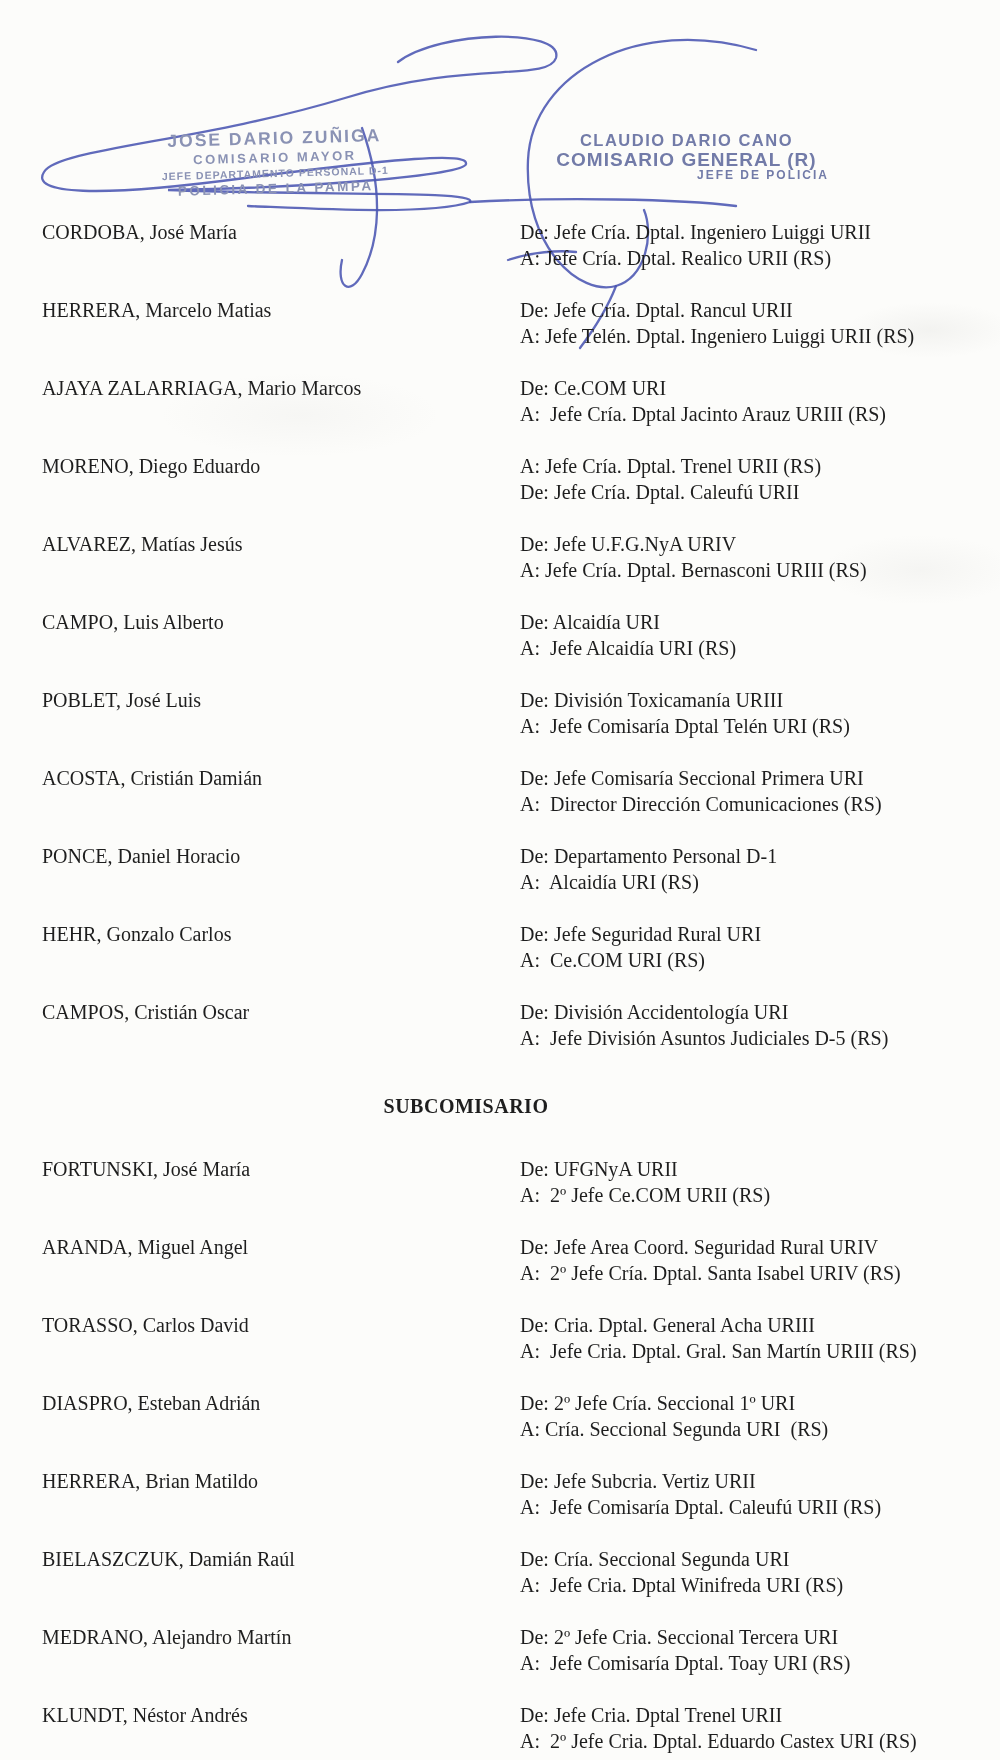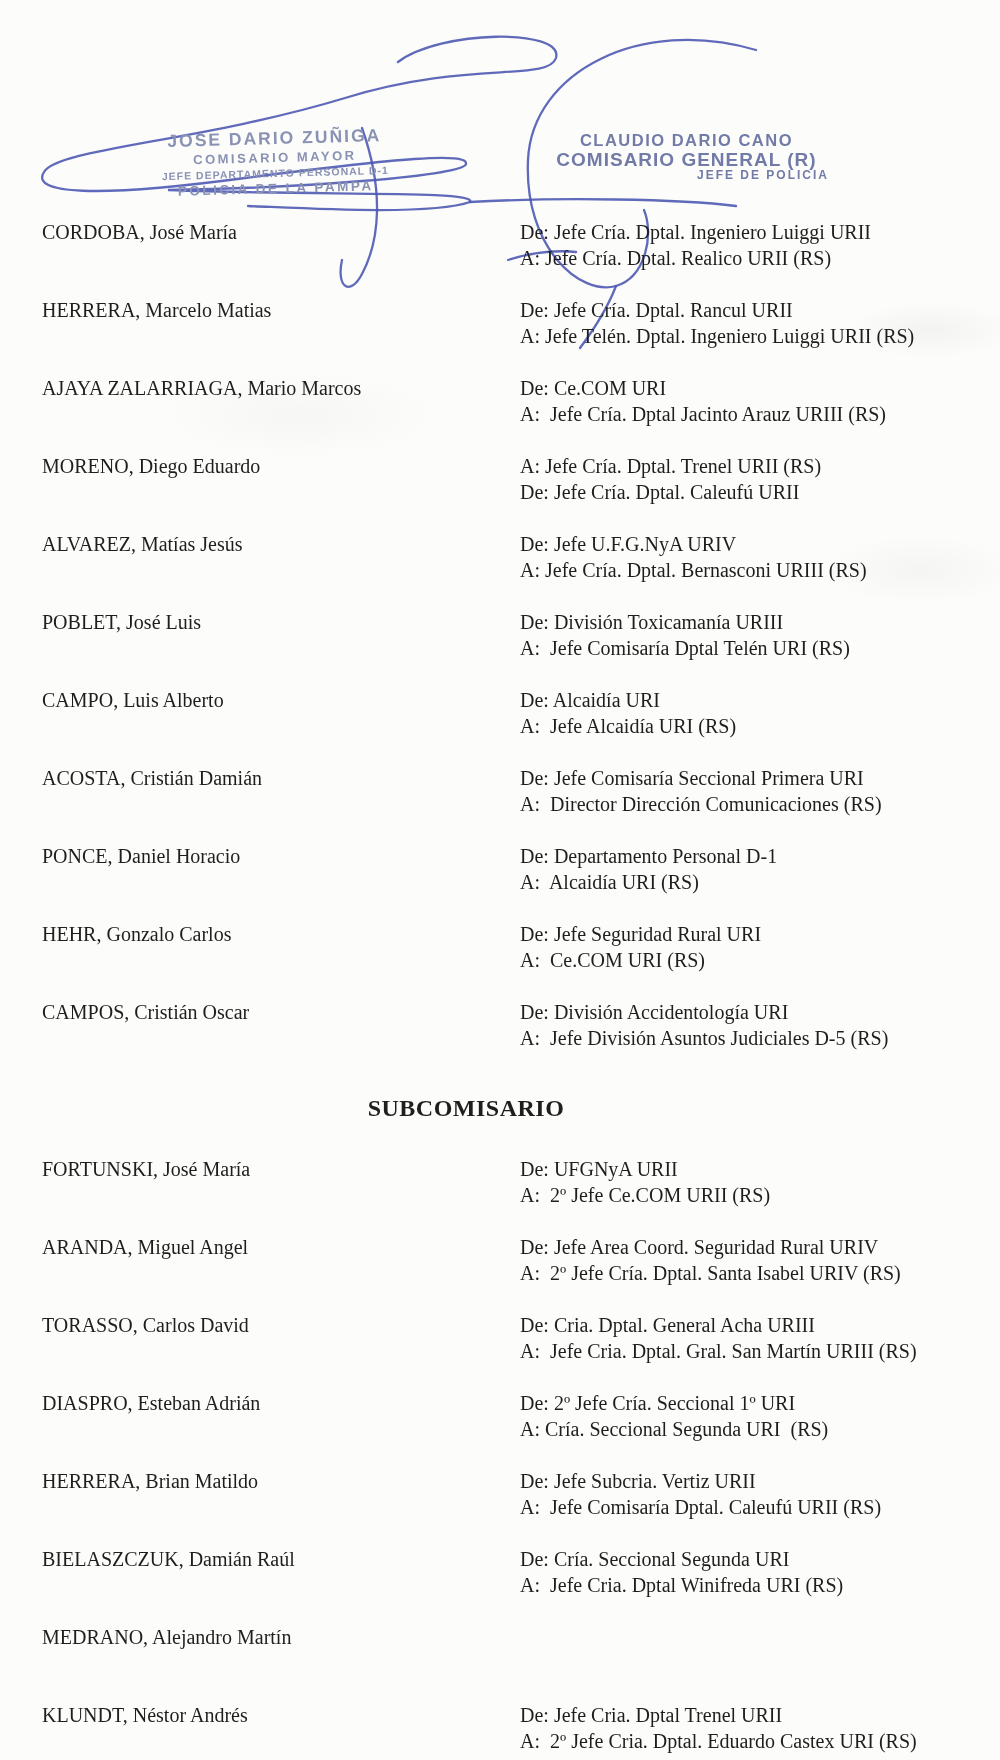--- a/index.html
+++ b/index.html
@@ -31,28 +31,28 @@
   .stamp .l3 { font-size: 10.5px; letter-spacing: 1px;   line-height: 14px; }
   .stamp .l4 { font-size: 13.5px; letter-spacing: 2.5px; line-height: 17px; }
   .stamp-right .l1 { font-size: 16.5px; letter-spacing: 1.5px; }
   .stamp-right .l2 { font-size: 19px;   letter-spacing: 1px; }
   .stamp-right .l3 { font-size: 12px;   letter-spacing: 2px; text-align: right; }
 
   
   .roster { position: absolute; left: 42px; width: 930px; }
   .roster-1 { top: 219px; }
   .roster-2 { top: 1156px; }
-  .entry { display: flex; height: 52px; margin-bottom: 26px; }
+  .entry { display: flex; height: 52px; margin-bottom: 26px; justify-content: center; }
   .officer-name { flex: 0 0 478px; font-size: 20px; line-height: 26px; white-space: pre-wrap; }
   .transfer { flex: 1; font-size: 20px; line-height: 26px; }
   .transfer .line { white-space: pre-wrap; }
 
   .rank-header {
     position: absolute; top: 1095px; left: 0; width: 932px;
-    text-align: center; font-size: 24px; font-weight: bold; letter-spacing: .5px;
+    text-align: center; font-size: 20px; font-weight: bold; letter-spacing: .5px;
   }
 </style>
 </head>
 <body>
 
 <div class="page">
 
   <svg class="sig-layer" viewBox="0 0 1000 1760" xmlns="http://www.w3.org/2000/svg">
     <g>
       <path d="M 398 62 C 440 30, 564 28, 556 58 C 548 82, 468 60, 345 98 C 200 142, 58 148, 44 172 C 30 194, 95 198, 245 178 C 400 158, 468 152, 466 164 C 464 176, 300 188, 168 190 C 320 196, 478 190, 470 202 C 430 216, 300 208, 248 206"></path>
@@ -115,36 +115,36 @@
 
       <div class="entry">
         <div class="officer-name">ALVAREZ, Matías Jesús</div>
         <div class="transfer">
           <div class="line">De: Jefe U.F.G.NyA URIV</div>
           <div class="line">A: Jefe Cría. Dptal. Bernasconi URIII (RS)</div>
         </div>
       </div>
 
       <div class="entry">
+        <div class="officer-name">CAMPO, Luis Alberto</div>
+        <div class="transfer">
+          <div class="line">De: Alcaidía URI</div>
+          <div class="line">A:  Jefe Alcaidía URI (RS)</div>
+        </div>
+      </div>
+
+      <div class="entry">
         <div class="officer-name">POBLET, José Luis</div>
         <div class="transfer">
           <div class="line">De: División Toxicamanía URIII</div>
           <div class="line">A:  Jefe Comisaría Dptal Telén URI (RS)</div>
         </div>
       </div>
 
       <div class="entry">
-        <div class="officer-name">CAMPO, Luis Alberto</div>
-        <div class="transfer">
-          <div class="line">De: Alcaidía URI</div>
-          <div class="line">A:  Jefe Alcaidía URI (RS)</div>
-        </div>
-      </div>
-
-      <div class="entry">
         <div class="officer-name">ACOSTA, Cristián Damián</div>
         <div class="transfer">
           <div class="line">De: Jefe Comisaría Seccional Primera URI</div>
           <div class="line">A:  Director Dirección Comunicaciones (RS)</div>
         </div>
       </div>
 
       <div class="entry">
         <div class="officer-name">PONCE, Daniel Horacio</div>
         <div class="transfer">
@@ -217,20 +217,24 @@
       <div class="entry">
         <div class="officer-name">BIELASZCZUK, Damián Raúl</div>
         <div class="transfer">
           <div class="line">De: Cría. Seccional Segunda URI</div>
           <div class="line">A:  Jefe Cria. Dptal Winifreda URI (RS)</div>
         </div>
       </div>
 
       <div class="entry">
         <div class="officer-name">MEDRANO, Alejandro Martín</div>
+        <div class="transfer">
+          <div class="line">De: 2º Jefe Cria. Seccional Tercera URI</div>
+          <div class="line">A:  Jefe Comisaría Dptal. Toay URI (RS)</div>
+        </div>
       </div>
 
       <div class="entry">
         <div class="officer-name">KLUNDT, Néstor Andrés</div>
         <div class="transfer">
           <div class="line">De: Jefe Cria. Dptal Trenel URII</div>
           <div class="line">A:  2º Jefe Cria. Dptal. Eduardo Castex URI (RS)</div>
         </div>
       </div>
     </div>

